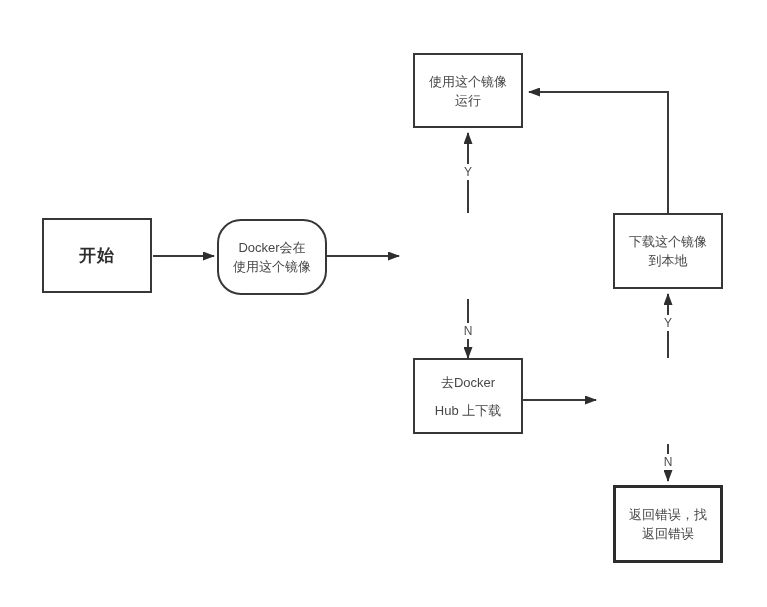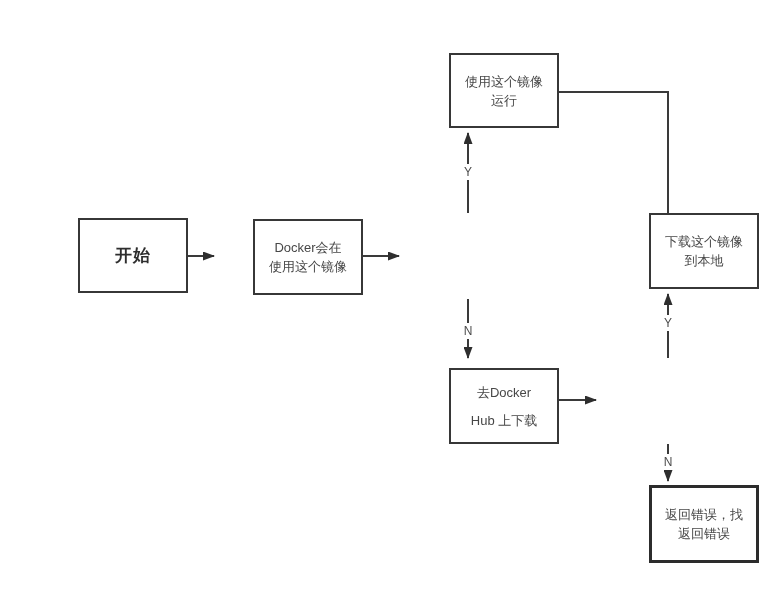--- a/index.html
+++ b/index.html
@@ -31,21 +31,20 @@
     position: absolute;
     box-sizing: border-box;
     display: flex;
     flex-direction: column;
     align-items: center;
     justify-content: center;
     text-align: center;
     color: #474747;
     font-size: 13px;
     line-height: 19px;
-    margin-left: 36px;
   }
   .rect {
     background: #ffffff;
     border: 2px solid #373737;
   }
   .rect.thick {
     border-width: 3px;
     border-color: #2c2c2c;
   }
   .start-node {
@@ -98,37 +97,37 @@
     <path class="edge" d="M523,400 H596"></path>
     <path class="edge" d="M668,358 V294"></path>
     <path class="edge" d="M668,444 V481"></path>
     <path class="edge" d="M668,213 V92 H529"></path>
   </svg>
 
   <div class="node rect start-node" style="left:42px; top:218px; width:110px; height:75px;">
     <div>开始</div>
   </div>
 
-  <div class="node rect" style="left:217px; top:219px; width:110px; height:76px;">
+  <div class="node rect" style="left:217px; top:219px; width:110px; height:76px;border-radius:24px;">
     <div>Docker会在</div>
     <div>使用这个镜像</div>
   </div>
 
 
   <div class="node rect" style="left:413px; top:53px; width:110px; height:75px;">
     <div>使用这个镜像</div>
     <div>运行</div>
   </div>
 
   <div class="node rect" style="left:613px; top:213px; width:110px; height:76px;">
     <div>下载这个镜像</div>
     <div>到本地</div>
   </div>
 
-  <div class="node rect" style="left:413px; top:368px; width:110px; height:76px;gap:9px;">
+  <div class="node rect" style="left:413px; top:358px; width:110px; height:76px;gap:9px;">
     <div>去Docker</div>
     <div>Hub 上下载</div>
   </div>
 
 
   <div class="node rect thick" style="left:613px; top:485px; width:110px; height:78px;font-family:Liberation Serif, serif;">
     <div>返回错误，找</div>
     <div>返回错误</div>
   </div>
 

